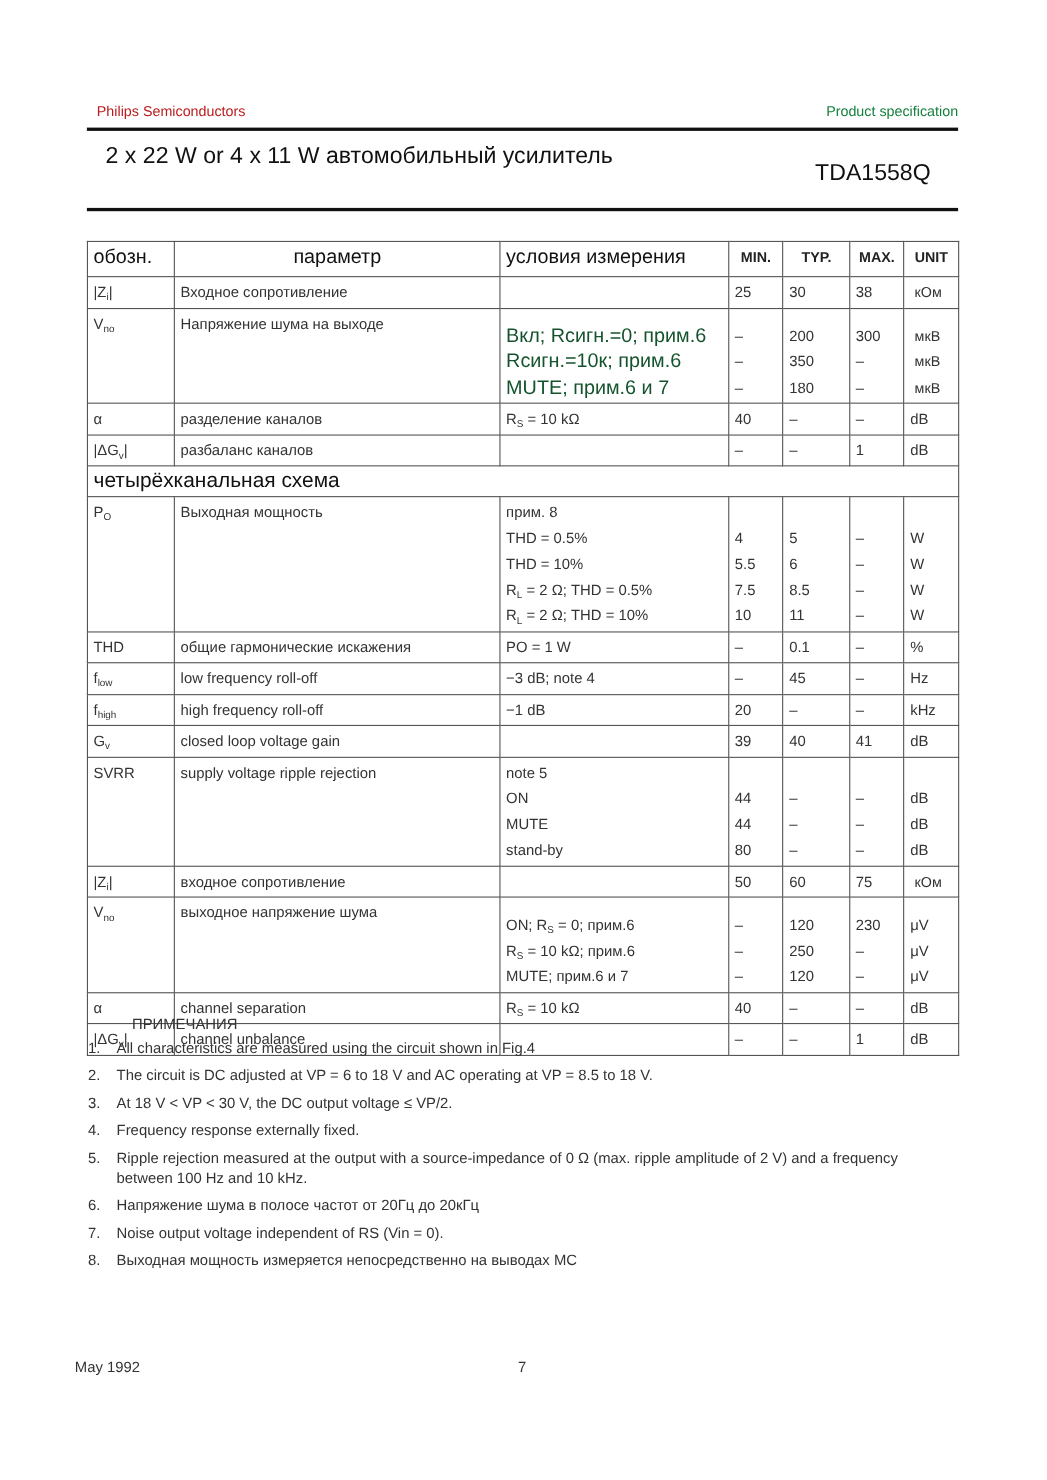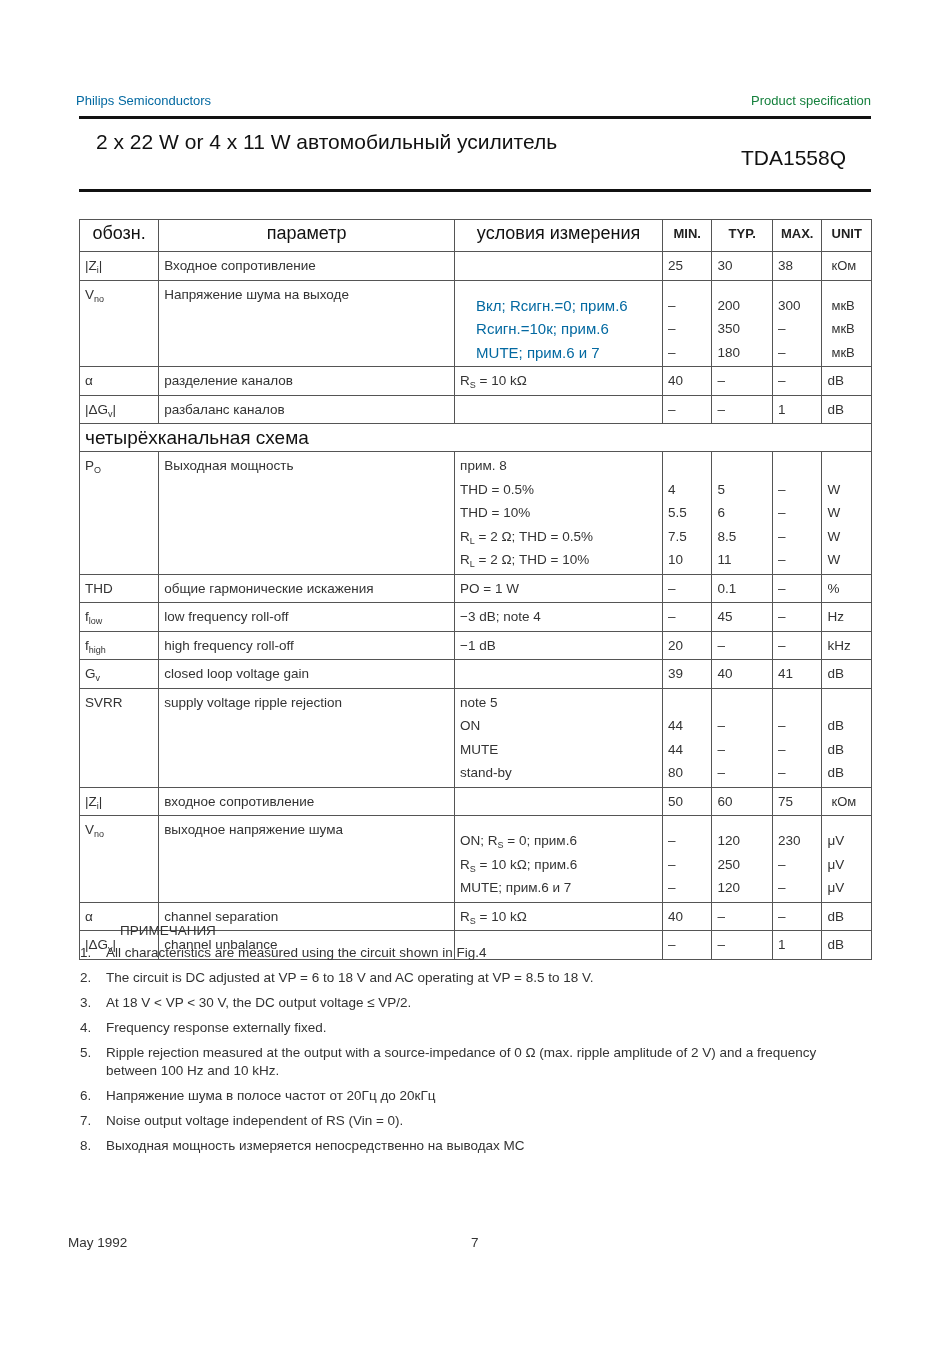--- a/index.html
+++ b/index.html
@@ -1,39 +1,39 @@
 <!DOCTYPE html>
 <html><head>
 <meta charset="utf-8">
 <style>
   html, body { margin: 0; padding: 0; background: #ffffff; }
   body { width: 952px; height: 1345px; position: relative; overflow: hidden; font-family: "Liberation Sans", sans-serif; color: #222; }
   .abs { position: absolute; }
-  .hdr-left { left: 76px; top: 93px; font-size: 13px; color: #0369a1; }
+  .hdr-left { left: 88px; top: 93px; font-size: 13px; color: #b91c1c; }
   .hdr-right { right: 81px; top: 93px; font-size: 13px; color: #15803d; }
   .rule1 { left: 79px; top: 116px; width: 792px; height: 3px; background: #111; }
   .title { left: 96px; top: 130px; font-size: 21px; color: #111; }
   .partno { left: 741px; top: 146px; font-size: 21px; color: #111; }
   .rule2 { left: 79px; top: 189px; width: 792px; height: 3px; background: #111; }
 
   table.spec { position: absolute; left: 79px; top: 219px; width: 793px; border-collapse: collapse; table-layout: fixed; font-size: 13.5px; color: #333; }
   table.spec td, table.spec th { border: 1.5px solid #555; padding: 2px 5px; vertical-align: top; line-height: 23px; }
   table.spec th { font-weight: bold; font-size: 13px; text-align: center; color: #222; height: 27px; }
   table.spec th.ru { font-weight: normal; font-size: 18px; color: #111; }
-  table.spec th.ru.l { text-align: center; }
+  table.spec th.ru.l { text-align: left; }
   .col-sym { width: 72px; }
   .col-par { width: 269px; }
   .col-cond { width: 189px; }
   .col-min { width: 45px; }
   .col-typ { width: 55px; }
   .col-max { width: 45px; }
   .col-unit { width: 45px; }
   td .ln { display: block; height: 23.5px; white-space: nowrap; }
   td.section { font-size: 19px; color: #111; padding: 3px 8px; line-height: 24px; }
-  .big { font-size: 15px; color: #0369a1; margin-left: 16px; }
+  .big { font-size: 18px; color: #14532d; }
   sub { font-size: 9px; vertical-align: -3px; line-height: 0; }
   .u-ru { font-size: 13px; padding-left: 4px; }
   .gap { display: block; height: 11px; }
 
   .notes-title { left: 80px; top: 923px; font-size: 13.5px; color: #333; margin-left: 40px; }
   .notes { left: 80px; top: 944px; width: 780px; font-size: 13.5px; color: #333; }
   .note { display: flex; margin-bottom: 7px; line-height: 18px; }
   .note .num { width: 26px; flex: none; }
   .note .txt { flex: 1; }
   .footer-left { left: 68px; top: 1235px; font-size: 13.5px; color: #333; }

